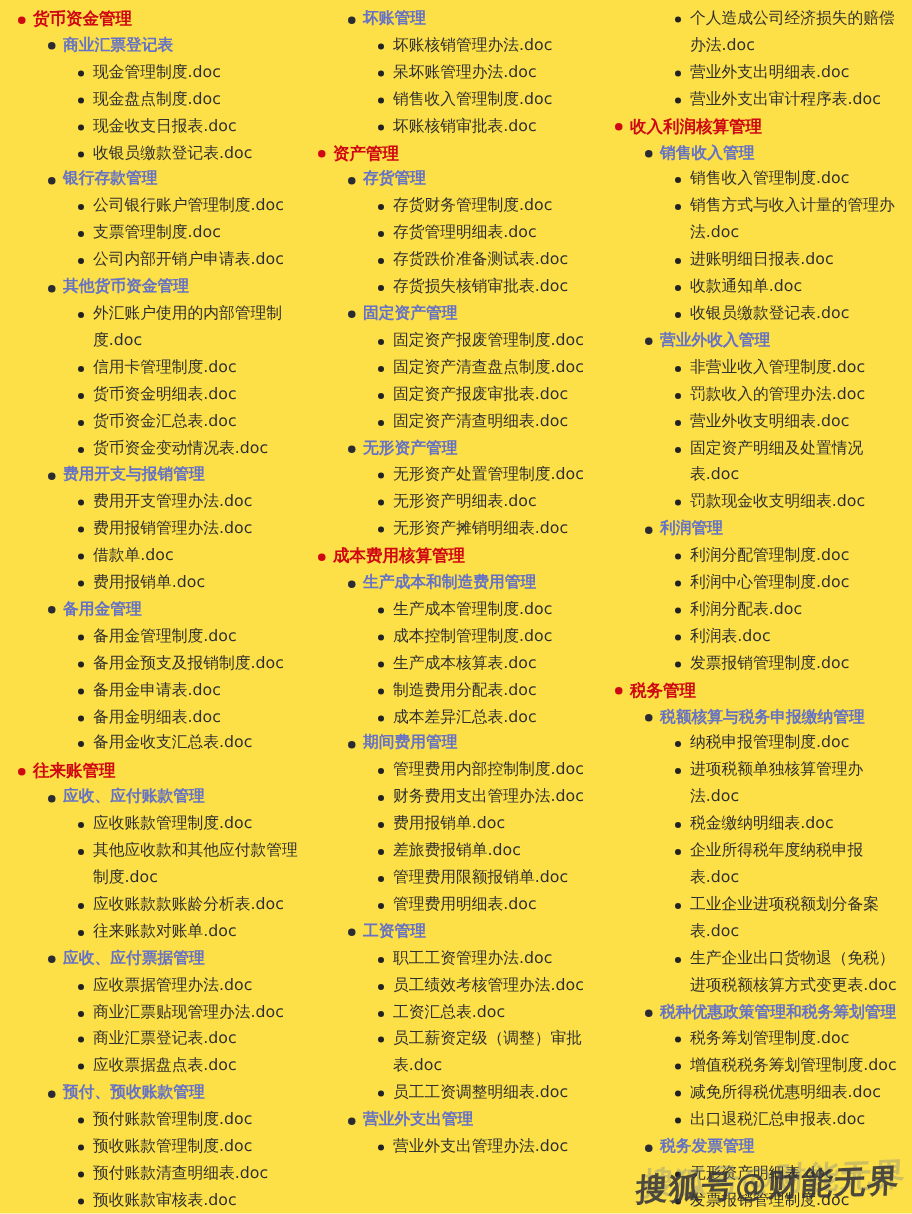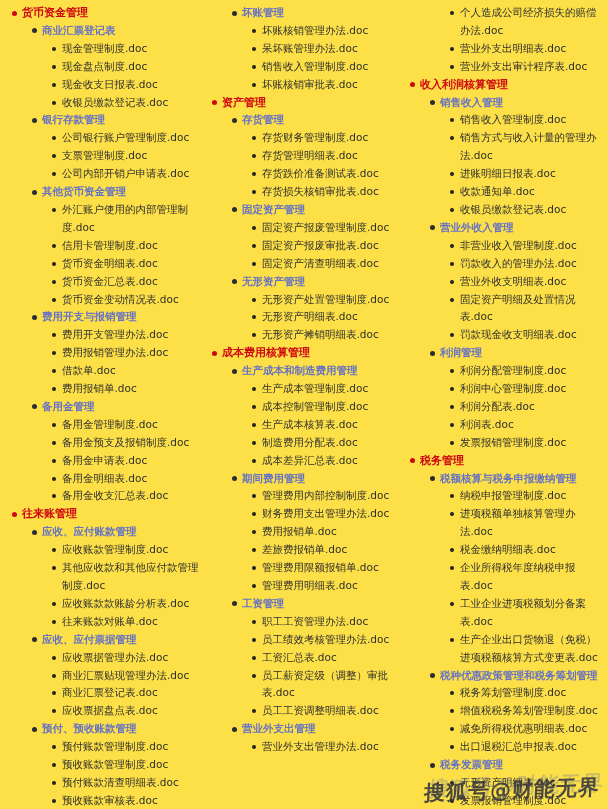--- a/index.html
+++ b/index.html
@@ -104,20 +104,21 @@
         <div class="item lv3"><span class="bullet"></span><span class="t">销售收入管理制度.doc</span></div>
         <div class="item lv3"><span class="bullet"></span><span class="t">坏账核销审批表.doc</span></div>
         <div class="item lv1"><span class="bullet"></span><span class="t">资产管理</span></div>
         <div class="item lv2"><span class="bullet"></span><span class="t">存货管理</span></div>
         <div class="item lv3"><span class="bullet"></span><span class="t">存货财务管理制度.doc</span></div>
         <div class="item lv3"><span class="bullet"></span><span class="t">存货管理明细表.doc</span></div>
         <div class="item lv3"><span class="bullet"></span><span class="t">存货跌价准备测试表.doc</span></div>
         <div class="item lv3"><span class="bullet"></span><span class="t">存货损失核销审批表.doc</span></div>
         <div class="item lv2"><span class="bullet"></span><span class="t">固定资产管理</span></div>
         <div class="item lv3"><span class="bullet"></span><span class="t">固定资产报废管理制度.doc</span></div>
+        <div class="item lv3"><span class="bullet"></span><span class="t">固定资产清查盘点制度.doc</span></div>
         <div class="item lv3"><span class="bullet"></span><span class="t">固定资产报废审批表.doc</span></div>
         <div class="item lv3"><span class="bullet"></span><span class="t">固定资产清查明细表.doc</span></div>
         <div class="item lv2"><span class="bullet"></span><span class="t">无形资产管理</span></div>
         <div class="item lv3"><span class="bullet"></span><span class="t">无形资产处置管理制度.doc</span></div>
         <div class="item lv3"><span class="bullet"></span><span class="t">无形资产明细表.doc</span></div>
         <div class="item lv3"><span class="bullet"></span><span class="t">无形资产摊销明细表.doc</span></div>
         <div class="item lv1"><span class="bullet"></span><span class="t">成本费用核算管理</span></div>
         <div class="item lv2"><span class="bullet"></span><span class="t">生产成本和制造费用管理</span></div>
         <div class="item lv3"><span class="bullet"></span><span class="t">生产成本管理制度.doc</span></div>
         <div class="item lv3"><span class="bullet"></span><span class="t">成本控制管理制度.doc</span></div>

